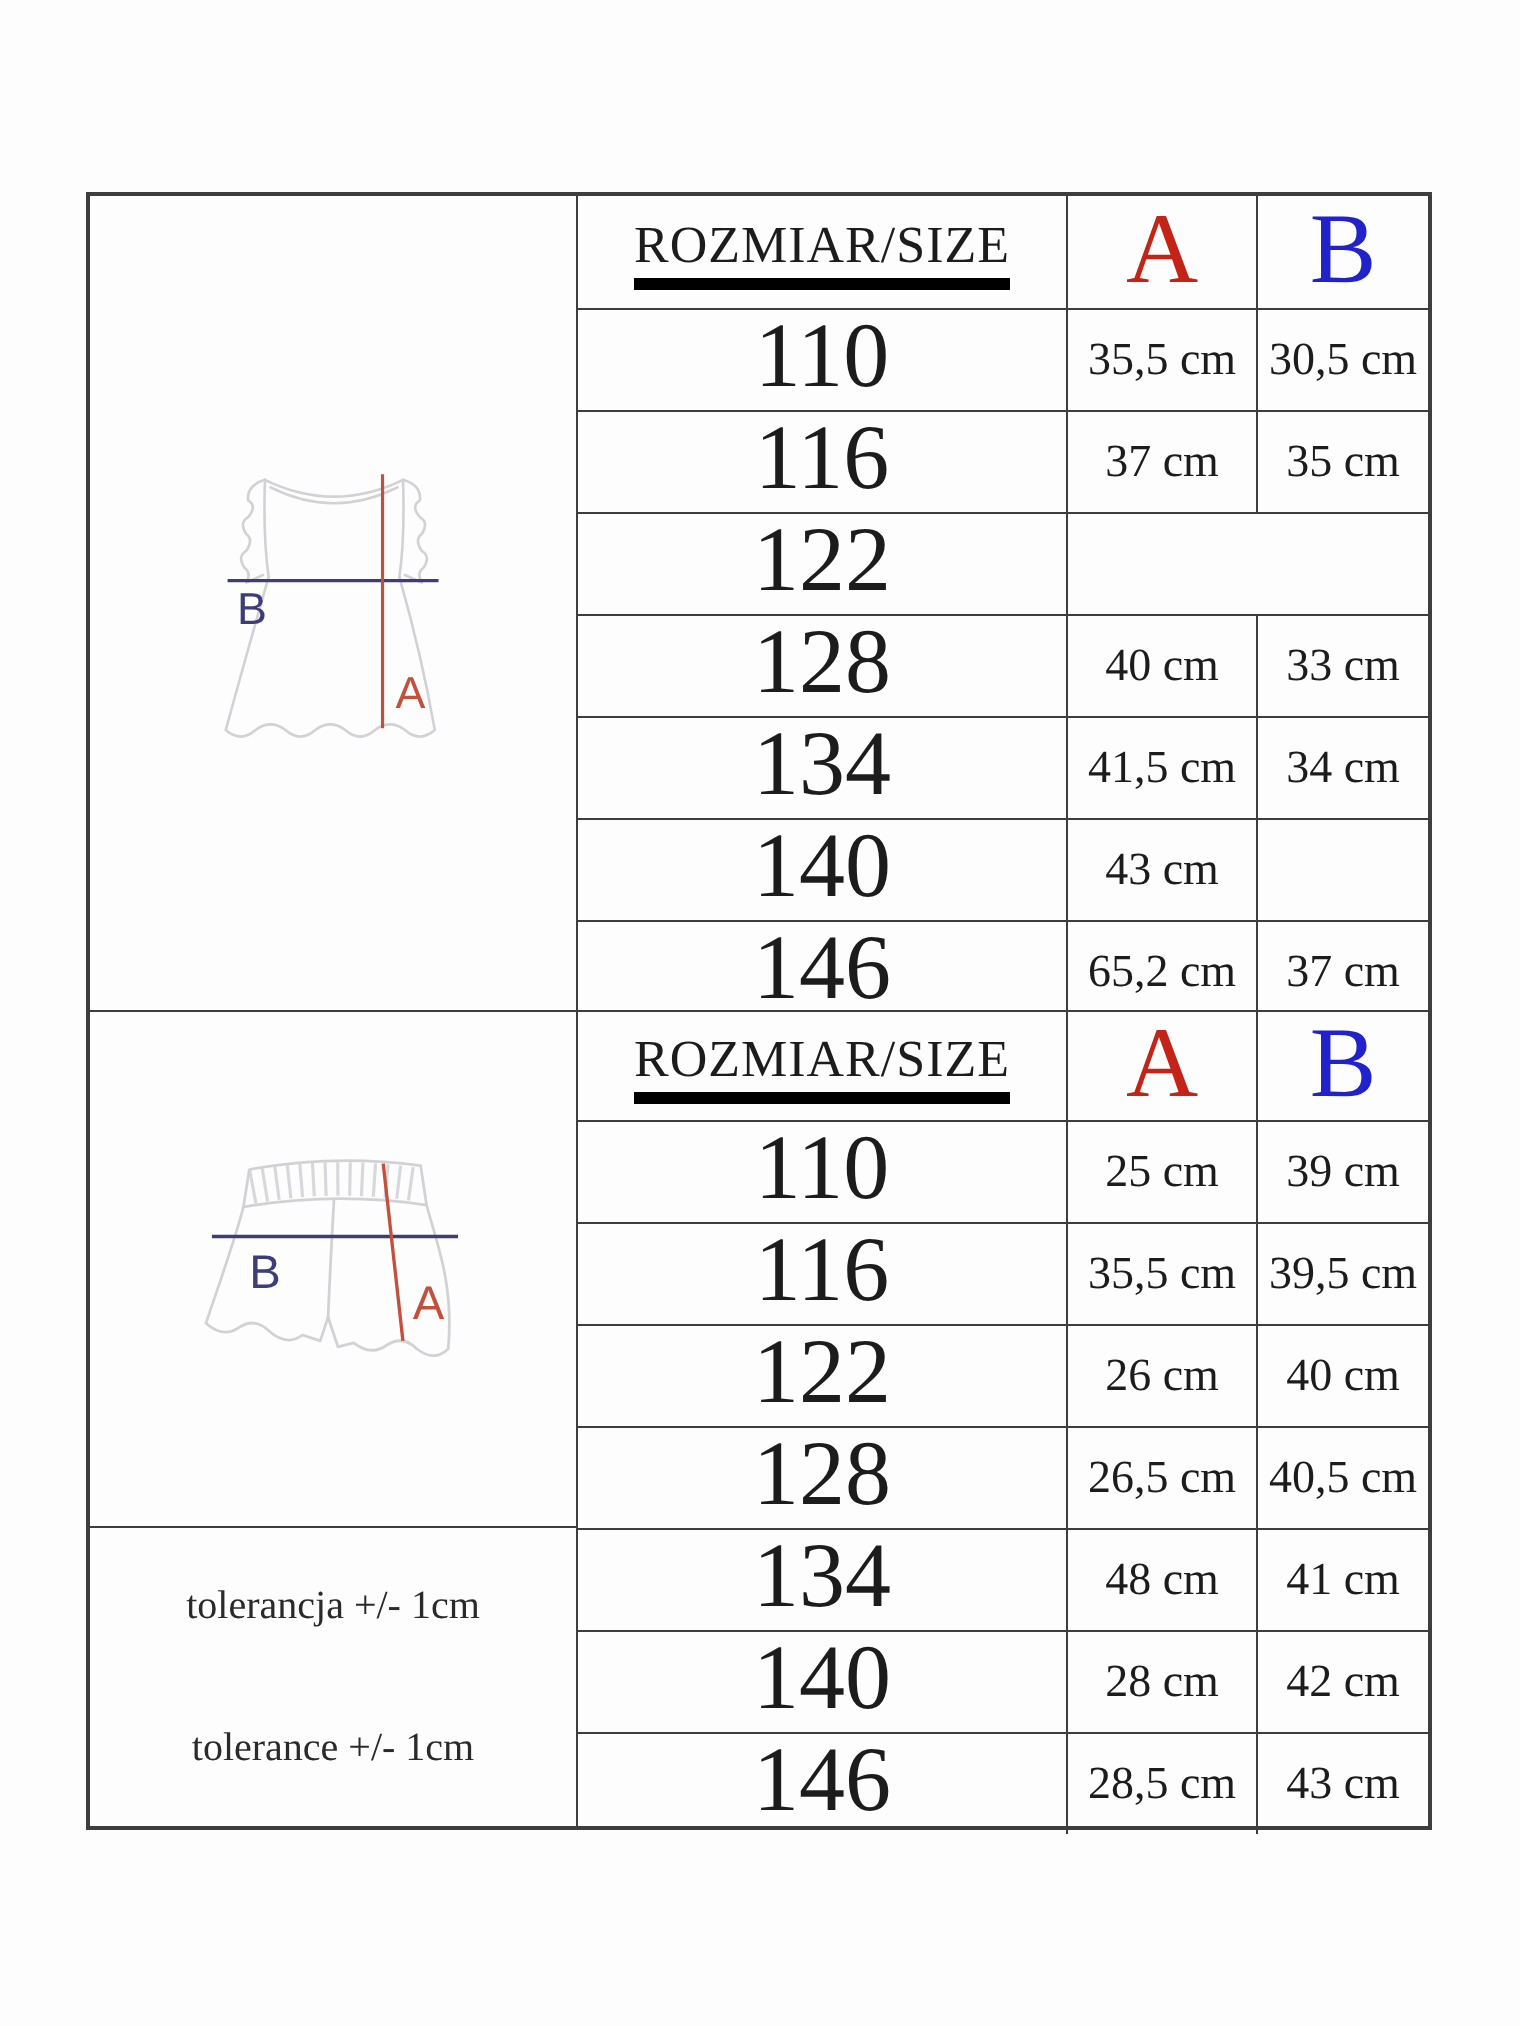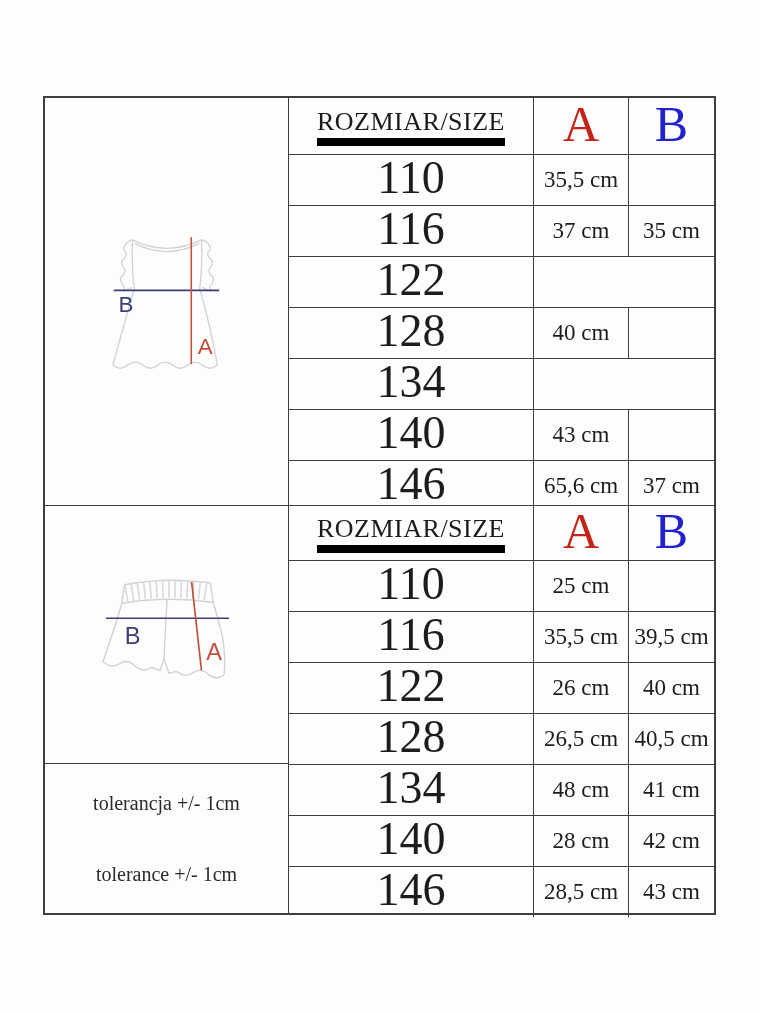--- a/index.html
+++ b/index.html
@@ -24,21 +24,21 @@
   .section-bottom { flex:1; }
   .trow { display:flex; flex:1; border-bottom:1px solid #3e3e3e; }
   .trow:last-child { border-bottom:none; }
   .trow-header { flex:none; height:57px; }
   .section-bottom .trow-header { height:55px; }
   .cell { display:flex; align-items:center; justify-content:center; color:#1c1c1c; }
   .cell-size { width:245px; border-right:1px solid #3e3e3e; }
   .cell-a { width:95px; border-right:1px solid #3e3e3e; }
   .cell-b { flex:1; }
   .hdr-size { font-size:26px; color:#1c1c1c; }
-  .hdr-size span { border-bottom:8px solid #000000; padding-bottom:1px; letter-spacing:0.5px; }
+  .hdr-size span { border-bottom:6px solid #000000; padding-bottom:1px; letter-spacing:0.5px; }
   .hdr-a { font-size:50px; color:#c42318; line-height:1; padding-bottom:4px; }
   .hdr-b { font-size:50px; color:#2222cc; line-height:1; padding-bottom:4px; }
   .size-num { font-size:46px; line-height:1; padding-bottom:4px; }
   .meas { font-size:23px; }
   
   .garment-outline { fill:none; stroke:#d2d2d6; stroke-width:1.4; stroke-linecap:round; stroke-linejoin:round; }
   .waistband-hatch { fill:none; stroke:#d8d8dc; stroke-width:17; stroke-dasharray:1.6 4.6; }
   .line-b { stroke:#3d3d7a; stroke-width:1.7; }
   .line-a { stroke:#c2503b; stroke-width:1.7; }
   .label-b { fill:#3d3d7a; font-size:24px; font-family:"Liberation Sans", sans-serif; }
@@ -106,58 +106,63 @@
         <div class="trow trow-header">
           <div class="cell cell-size hdr-size">
               <span>ROZMIAR/SIZE</span>
             </div>
           <div class="cell cell-a hdr-a">A</div>
           <div class="cell cell-b hdr-b">B</div>
         </div>
         <div class="trow">
           <div class="cell cell-size size-num">110</div>
           <div class="cell cell-a meas">35,5 cm</div>
+          <div class="cell cell-b meas">30,5 cm</div>
         </div>
         <div class="trow">
           <div class="cell cell-size size-num">116</div>
           <div class="cell cell-a meas">37 cm</div>
           <div class="cell cell-b meas">35 cm</div>
         </div>
         <div class="trow">
           <div class="cell cell-size size-num">122</div>
         </div>
         <div class="trow">
           <div class="cell cell-size size-num">128</div>
           <div class="cell cell-a meas">40 cm</div>
+          <div class="cell cell-b meas">33 cm</div>
         </div>
         <div class="trow">
           <div class="cell cell-size size-num">134</div>
+          <div class="cell cell-a meas">41,5 cm</div>
+          <div class="cell cell-b meas">34 cm</div>
         </div>
         <div class="trow">
           <div class="cell cell-size size-num">140</div>
           <div class="cell cell-a meas">43 cm</div>
         </div>
         <div class="trow">
           <div class="cell cell-size size-num">146</div>
-          <div class="cell cell-a meas">65,6 cm</div>
+          <div class="cell cell-a meas">65,2 cm</div>
           <div class="cell cell-b meas">37 cm</div>
         </div>
       </div>
 
       <div class="section section-bottom">
         <div class="trow trow-header">
           <div class="cell cell-size hdr-size">
               <span>ROZMIAR/SIZE</span>
             </div>
           <div class="cell cell-a hdr-a">A</div>
           <div class="cell cell-b hdr-b">B</div>
         </div>
         <div class="trow">
           <div class="cell cell-size size-num">110</div>
           <div class="cell cell-a meas">25 cm</div>
+          <div class="cell cell-b meas">39 cm</div>
         </div>
         <div class="trow">
           <div class="cell cell-size size-num">116</div>
           <div class="cell cell-a meas">35,5 cm</div>
           <div class="cell cell-b meas">39,5 cm</div>
         </div>
         <div class="trow">
           <div class="cell cell-size size-num">122</div>
           <div class="cell cell-a meas">26 cm</div>
           <div class="cell cell-b meas">40 cm</div>

